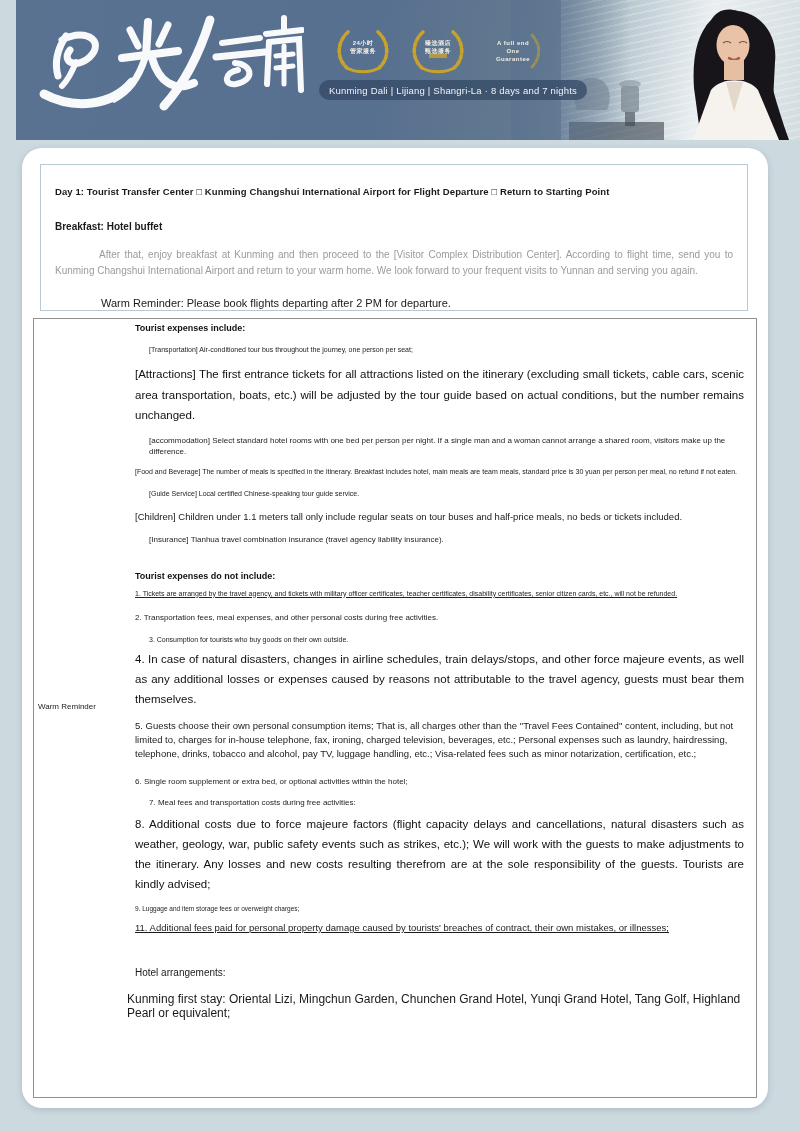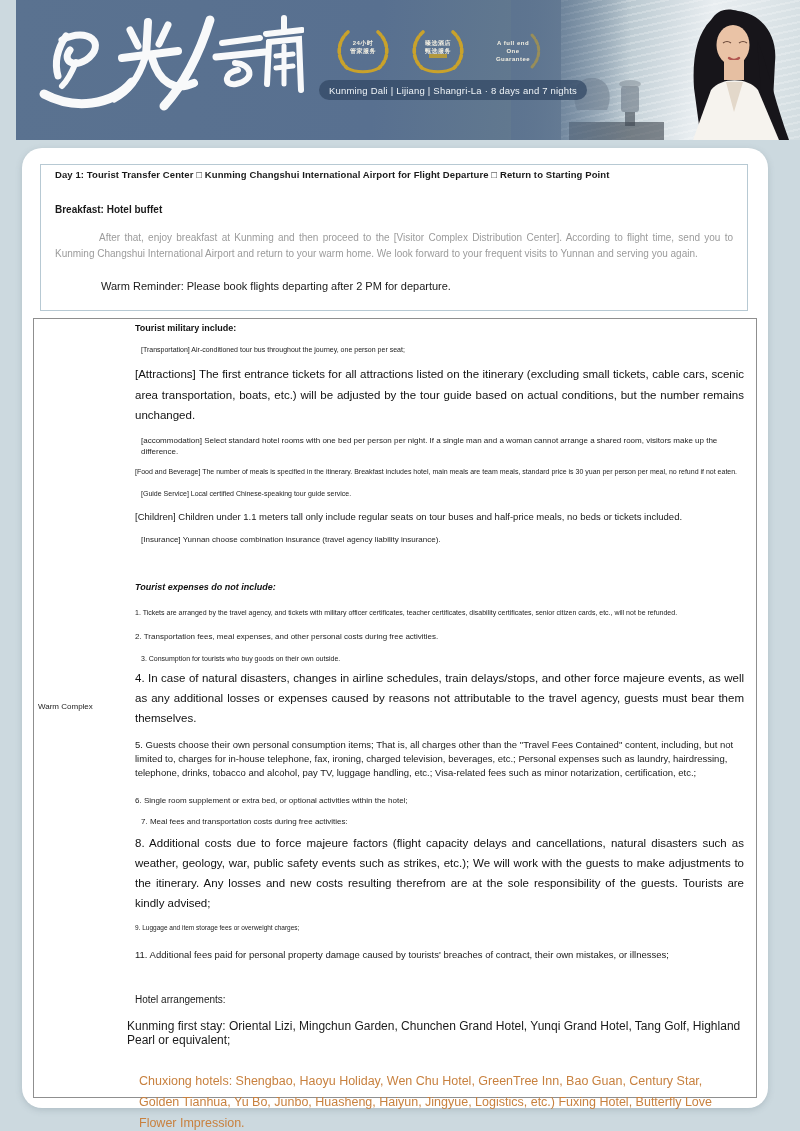--- a/index.html
+++ b/index.html
@@ -30,45 +30,45 @@
     background:rgba(52,74,102,.78); border-radius:10px;
     display:flex; align-items:center; justify-content:center;
     color:#eef3f7; font-size:9.5px; letter-spacing:.2px; white-space:nowrap; }
 
   
   .card { position:absolute; left:22px; top:148px; width:746px; height:960px;
     background:#ffffff; border-radius:20px; box-shadow:0 2px 6px rgba(90,110,125,.25); }
 
   
   .day-box { position:absolute; left:18px; top:16px; width:708px; height:147px;
-    border:1px solid #b7c9d3; background:#fff; padding:4px 14px; overflow:hidden; }
+    border:1px solid #b7c9d3; background:#fff; padding:21px 14px; overflow:hidden; }
   .day-title { font-size:9.5px; font-weight:bold; letter-spacing:.1px; }
   .day-breakfast { font-size:10px; font-weight:bold; margin-top:24px; }
   .day-desc { font-size:10px; color:#9b9b9b; margin-top:15px; line-height:1.55;
     text-indent:44px; text-align:justify; }
   .day-reminder { font-size:11px; font-weight:normal; margin-top:19px; margin-left:46px; }
 
   
   .expense-box { position:absolute; left:11px; top:170px; width:724px; height:780px;
     border:1px solid #8f8f8f; background:#fff; }
   .side-label { position:absolute; left:4px; top:383px; width:92px;
     font-size:8px; color:#222; }
   .exp-content { position:absolute; left:101px; top:4px; width:609px; }
 
   .h { font-size:9px; font-weight:bold; color:#111; }
   .xxs { font-size:6.5px; line-height:1.3; color:#222; }
   .xs  { font-size:7px;  line-height:1.35; color:#222; }
   .sm  { font-size:8px;  line-height:1.4;  color:#1d1d1d; }
   .md  { font-size:9.5px; line-height:1.5; color:#1a1a1a; }
   .lg  { font-size:11.5px; line-height:1.75; color:#111; text-align:justify; }
 
-  .mt4{margin-top:4px;} .mt6{margin-top:6px;} .mt8{margin-top:16px;}
+  .mt4{margin-top:4px;} .mt6{margin-top:6px;} .mt8{margin-top:8px;text-decoration:underline;}
   .mt10{margin-top:10px;} .mt12{margin-top:12px;} .mt14{margin-top:14px;} .mt24{margin-top:24px;}
-  .mt30{margin-top:36px;font-style:italic;} .mt32{margin-top:32px;}
-  .ind { padding-left:6px; }
+  .mt30{margin-top:25px;} .mt32{margin-top:32px;}
+  .ind { padding-left:6px;margin-left:8px; }
 
   .hotel-heading { font-size:10px; font-weight:normal; }
   .hotel-kunming { font-size:12px; margin-left:-8px; }
   .hotel-chuxiong { font-size:12.5px; line-height:1.65; color:#c8813f; margin-left:4px;
     padding-right:2px; }
 </style>
 </head>
 <body>
 
 <div class="page">
@@ -177,44 +177,43 @@
   <main class="card">
 
     <section class="day-box">
       <p class="day-title">Day 1: Tourist Transfer Center □ Kunming Changshui International Airport for Flight Departure □ Return to Starting Point</p>
       <p class="day-breakfast">Breakfast: Hotel buffet</p>
       <p class="day-desc">After that, enjoy breakfast at Kunming and then proceed to the [Visitor Complex Distribution Center]. According to flight time, send you to Kunming Changshui International Airport and return to your warm home. We look forward to your frequent visits to Yunnan and serving you again.</p>
       <p class="day-reminder">Warm Reminder: Please book flights departing after 2 PM for departure.</p>
     </section>
 
     <section class="expense-box">
-      <div class="side-label">Warm Complex</div>
+      <div class="side-label">Warm Reminder</div>
 
       <div class="exp-content">
-        <p class="h">Tourist military include:</p>
+        <p class="h">Tourist expenses include:</p>
         <p class="xs ind mt12">[Transportation] Air-conditioned tour bus throughout the journey, one person per seat;</p>
         <p class="lg mt10">[Attractions] The first entrance tickets for all attractions listed on the itinerary (excluding small tickets, cable cars, scenic area transportation, boats, etc.) will be adjusted by the tour guide based on actual conditions, but the number remains unchanged.</p>
         <p class="sm ind mt10">[accommodation] Select standard hotel rooms with one bed per person per night. If a single man and a woman cannot arrange a shared room, visitors make up the difference.</p>
         <p class="xs mt10">[Food and Beverage] The number of meals is specified in the itinerary. Breakfast includes hotel, main meals are team meals, standard price is 30 yuan per person per meal, no refund if not eaten.</p>
         <p class="xs ind mt12">[Guide Service] Local certified Chinese-speaking tour guide service.</p>
         <p class="md mt12">[Children] Children under 1.1 meters tall only include regular seats on tour buses and half-price meals, no beds or tickets included.</p>
-        <p class="sm ind mt10">[Insurance] Yunnan choose combination insurance (travel agency liability insurance).</p>
+        <p class="sm ind mt10">[Insurance] Tianhua travel combination insurance (travel agency liability insurance).</p>
 
         <p class="h mt30">Tourist expenses do not include:</p>
         <p class="xs mt8">1. Tickets are arranged by the travel agency, and tickets with military officer certificates, teacher certificates, disability certificates, senior citizen cards, etc., will not be refunded.</p>
         <p class="sm mt14">2. Transportation fees, meal expenses, and other personal costs during free activities.</p>
         <p class="xs ind mt12">3. Consumption for tourists who buy goods on their own outside.</p>
         <p class="lg mt4">4. In case of natural disasters, changes in airline schedules, train delays/stops, and other force majeure events, as well as any additional losses or expenses caused by reasons not attributable to the travel agency, guests must bear them themselves.</p>
         <p class="md mt10">5. Guests choose their own personal consumption items; That is, all charges other than the "Travel Fees Contained" content, including, but not limited to, charges for in-house telephone, fax, ironing, charged television, beverages, etc.; Personal expenses such as laundry, hairdressing, telephone, drinks, tobacco and alcohol, pay TV, luggage handling, etc.; Visa-related fees such as minor notarization, certification, etc.;</p>
         <p class="sm mt14">6. Single room supplement or extra bed, or optional activities within the hotel;</p>
         <p class="sm ind mt10">7. Meal fees and transportation costs during free activities:</p>
         <p class="lg mt6">8. Additional costs due to force majeure factors (flight capacity delays and cancellations, natural disasters such as weather, geology, war, public safety events such as strikes, etc.); We will work with the guests to make adjustments to the itinerary. Any losses and new costs resulting therefrom are at the sole responsibility of the guests. Tourists are kindly advised;</p>
         <p class="xxs mt10">9. Luggage and item storage fees or overweight charges;</p>
         <p class="md mt8">11. Additional fees paid for personal property damage caused by tourists' breaches of contract, their own mistakes, or illnesses;</p>
 
         <p class="hotel-heading mt32">Hotel arrangements:</p>
         <p class="hotel-kunming mt14">Kunming first stay: Oriental Lizi, Mingchun Garden, Chunchen Grand Hotel, Yunqi Grand Hotel, Tang Golf, Highland Pearl or equivalent;</p>
-        <p class="hotel-chuxiong mt24">Chuxiong hotels: Shengbao, Haoyu Holiday, Wen Chu Hotel, GreenTree Inn, Bao Guan, Century Star, Golden Tianhua, Yu Bo, Junbo, Huasheng, Haiyun, Jingyue, Logistics, etc.) Fuxing Hotel, Butterfly Love Flower Impression.</p>
       </div>
     </section>
 
   </main>
 </div>
 
 </body></html>

